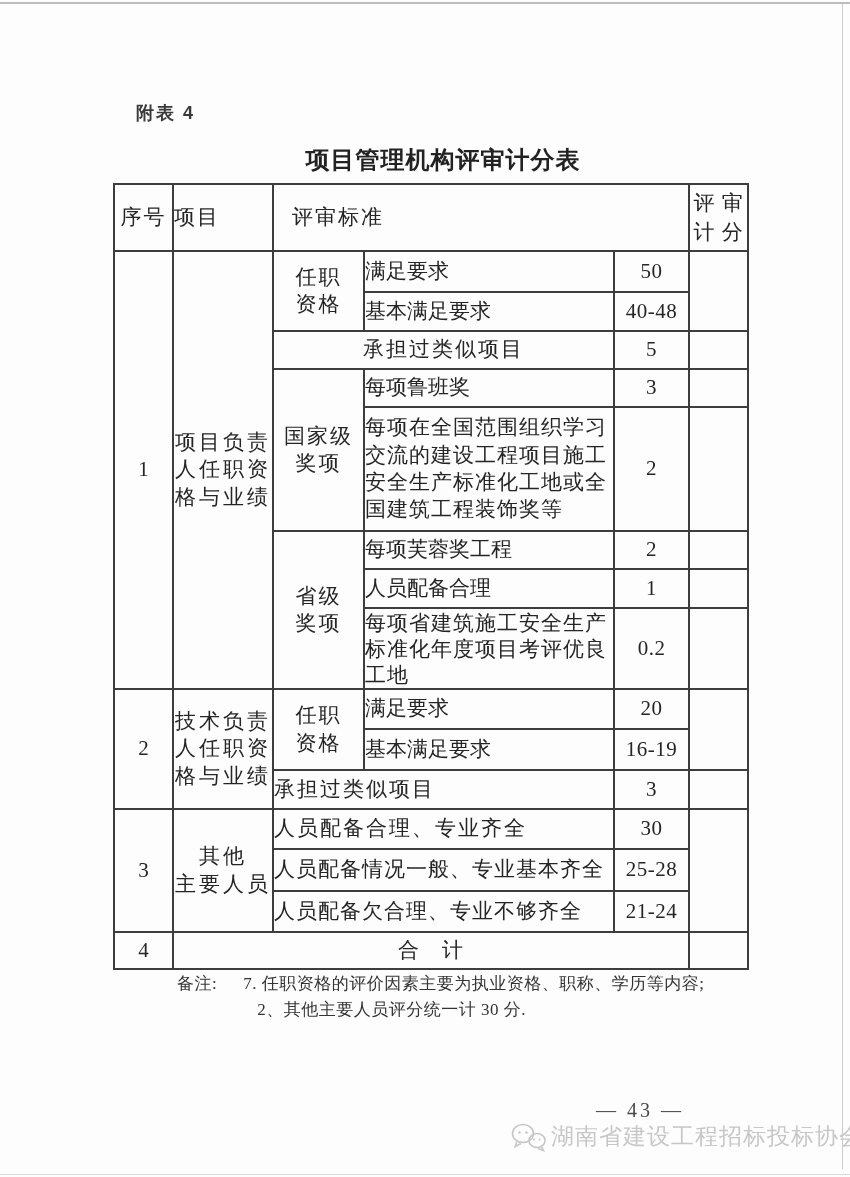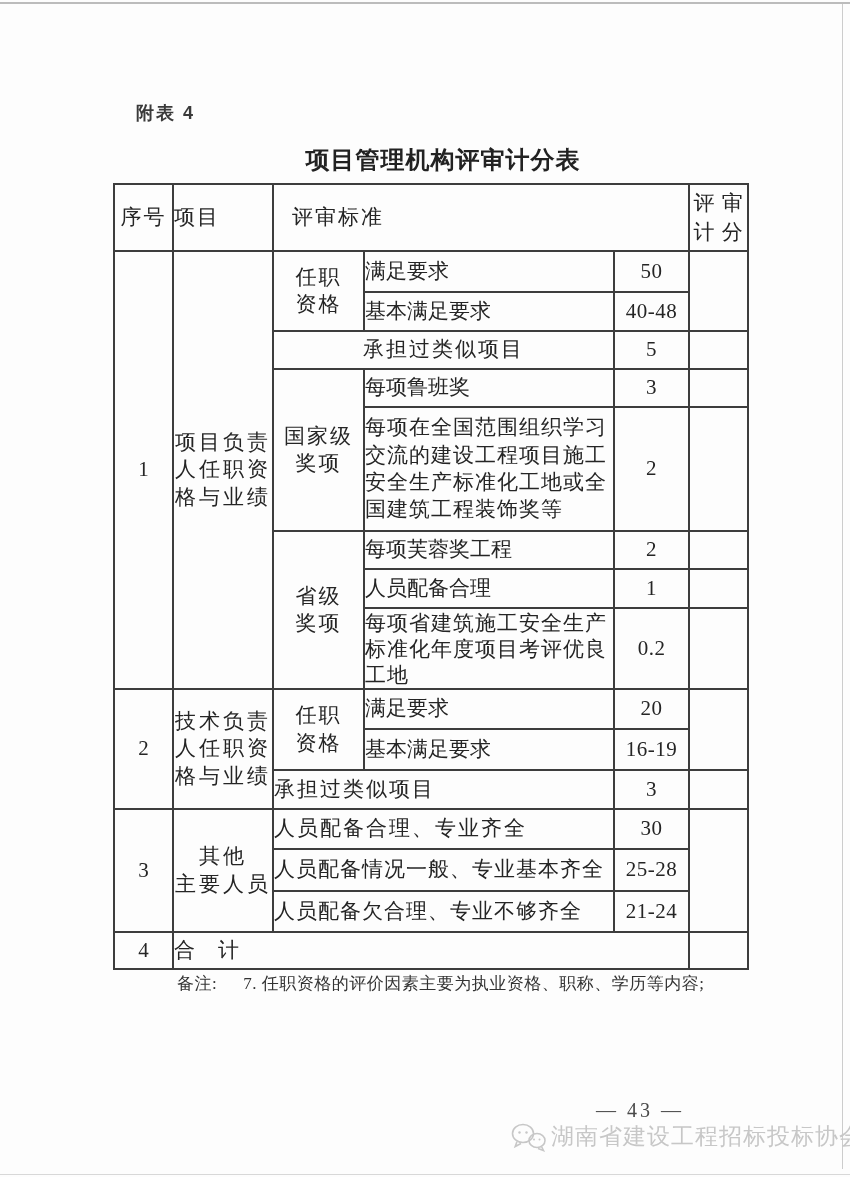--- a/index.html
+++ b/index.html
@@ -27,21 +27,21 @@
     position:absolute;left:113px;top:183px;width:634px;
     border-collapse:collapse;table-layout:fixed;
   }
   .score-table td{
     border:2px solid #3d3d3d;font-size:21px;color:#252525;
     padding:0;line-height:1.3;overflow:hidden;vertical-align:middle;
   }
   .center{text-align:center;}
   .preline{white-space:pre-line;}
   .pad-l{padding-left:10px;text-align:left;}
-  .pad-l14{padding-left:14px;text-align:left;}
+  .pad-l14{padding-left:14px;text-align:center;}
   .hdr{letter-spacing:2px;}
   .item-cell{text-align:center;letter-spacing:3px;white-space:pre-line;line-height:30px;}
   .sub-cell{text-align:center;letter-spacing:2px;white-space:pre-line;line-height:29px;}
   .longtext{padding:5px 6px 5px 10px;line-height:29px;letter-spacing:1px;text-align:left;}
   .longtext.tight{line-height:26px;}
   .score-val{text-align:center;font-size:20px;letter-spacing:0.5px;}
   .sum-cell{letter-spacing:1px;}
 
   .notes{
     position:absolute;left:177px;top:971px;display:flex;align-items:flex-start;
@@ -183,20 +183,21 @@
     <td colspan="4" class="pad-l14 sum-cell">合　计</td>
     <td></td>
   </tr>
 </tbody>
   </table>
 
 <div class="notes">
   <span class="notes-label">备注:</span>
   <div>
     <div>7.  任职资格的评价因素主要为执业资格、职称、学历等内容;</div>
+    <div class="note-2">2、其他主要人员评分统一计 30 分.</div>
   </div>
 </div>
 
 <div class="page-number">— 43 —</div>
 
 <div class="watermark">
   <svg width="36" height="30" viewBox="0 0 36 30">
     <g fill="none" stroke="#c7c7c7" stroke-width="1.6">
       <ellipse cx="13" cy="11.5" rx="10.5" ry="9"></ellipse>
       <path d="M7 19.5 L5.2 24.5 L11 21.5"></path>

